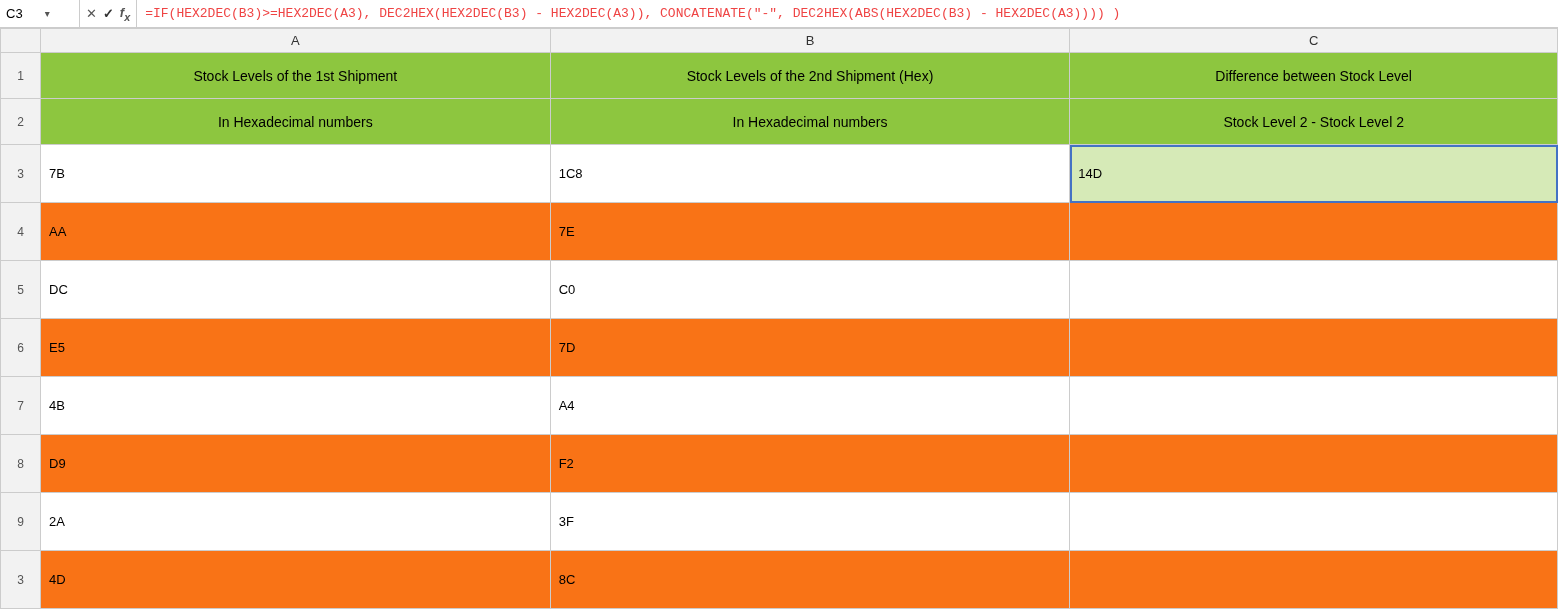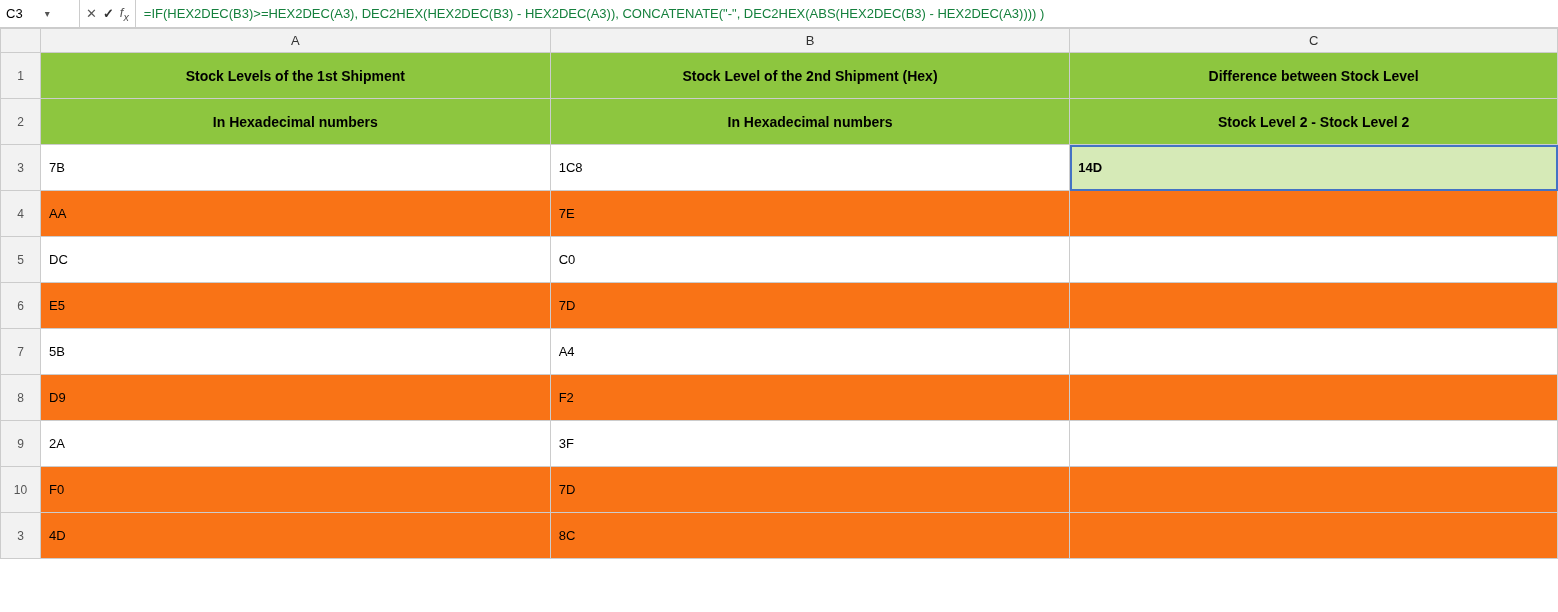--- a/index.html
+++ b/index.html
@@ -40,22 +40,22 @@
       font-size: 13px;
       color: #555;
       cursor: pointer;
       user-select: none;
     }
     .formula-icon.bold { font-weight: bold; color: #333; }
     .formula-text {
       flex: 1;
       padding: 0 8px;
       font-size: 13px;
-      color: #15803d;
-      font-family: Liberation Sans, sans-serif;
+      color: #ef4444;
+      font-family: Liberation Mono, monospace;
     }
 
     
     .spreadsheet {
       overflow: auto;
     }
     table {
       border-collapse: collapse;
       width: 100%;
     }
@@ -88,65 +88,64 @@
       border: 1px solid #ccc;
     }
     .col-header-corner {
       background: #f2f2f2;
       border: 1px solid #ccc;
       width: 40px;
     }
 
     
     .cell {
-      height: 46px;
+      height: 58px;
       vertical-align: middle;
       padding: 4px 8px;
       font-size: 13px;
       color: #000;
     }
     .cell-light-green {
       background-color: #f97316;
     }
     .cell-white {
       background-color: #fff;
     }
     .cell-selected {
       background-color: #d6eab7;
       outline: 2px solid #4472C4;
       outline-offset: -2px;
-      font-weight: bold;
     }
 
     
     .header-cell {
       background-color: #8dc63f;
       text-align: center;
       vertical-align: middle;
       font-size: 14px;
-      font-weight: bold;
+      font-weight: normal;
       color: #000;
       padding: 6px 10px;
       height: 46px;
     }
   </style>
 </head>
 <body>
 
 <div class="formula-bar">
   <div class="cell-ref-box">
     <div class="cell-ref-dropdown">
       <span>C3</span>
       <span style="font-size:10px; color:#555; margin-left:4px;">▾</span>
     </div>
   </div>
   <div class="formula-icons">
     <span class="formula-icon">✕</span>
     <span class="formula-icon bold">✓</span>
-    <span class="formula-icon" style="font-style:italic; font-weight:normal;">f<sub>x</sub></span>
+    <span class="formula-icon" style="font-style:italic; font-weight:bold;">f<sub>x</sub></span>
   </div>
   <div class="formula-text">=IF(HEX2DEC(B3)&gt;=HEX2DEC(A3), DEC2HEX(HEX2DEC(B3) - HEX2DEC(A3)), CONCATENATE("-", DEC2HEX(ABS(HEX2DEC(B3) - HEX2DEC(A3))))  )</div>
 </div>
 
 <div class="spreadsheet">
   <table>
     <colgroup>
       <col style="width:40px;">
       <col style="width:510px;">
       <col style="width:520px;">
@@ -158,21 +157,21 @@
         <th class="col-header-corner"></th>
         <th class="col-header">A</th>
         <th class="col-header">B</th>
         <th class="col-header">C</th>
       </tr>
     </thead>
     <tbody id="spreadsheet-body">
     <tr>
           <th class="row-header">1</th>
           <td class="header-cell">Stock Levels of the 1st Shipment</td>
-          <td class="header-cell">Stock Level of the 2nd Shipment (Hex)</td>
+          <td class="header-cell">Stock Levels of the 2nd Shipment (Hex)</td>
           <td class="header-cell">Difference between Stock Level</td>
         </tr>
         <tr>
           <th class="row-header">2</th>
           <td class="header-cell">In Hexadecimal numbers</td>
           <td class="header-cell">In Hexadecimal numbers</td>
           <td class="header-cell">Stock Level 2 - Stock Level 2</td>
         </tr>
         <tr>
           <th class="row-header">3</th>
@@ -193,43 +192,37 @@
           <td class="cell cell-white"></td>
         </tr>
         <tr>
           <th class="row-header">6</th>
           <td class="cell cell-light-green">E5</td>
           <td class="cell cell-light-green">7D</td>
           <td class="cell cell-light-green"></td>
         </tr>
         <tr>
           <th class="row-header">7</th>
-          <td class="cell cell-white">5B</td>
+          <td class="cell cell-white">4B</td>
           <td class="cell cell-white">A4</td>
           <td class="cell cell-white"></td>
         </tr>
         <tr>
           <th class="row-header">8</th>
           <td class="cell cell-light-green">D9</td>
           <td class="cell cell-light-green">F2</td>
           <td class="cell cell-light-green"></td>
         </tr>
         <tr>
           <th class="row-header">9</th>
           <td class="cell cell-white">2A</td>
           <td class="cell cell-white">3F</td>
           <td class="cell cell-white"></td>
         </tr>
         <tr>
-          <th class="row-header">10</th>
-          <td class="cell cell-light-green">F0</td>
-          <td class="cell cell-light-green">7D</td>
-          <td class="cell cell-light-green"></td>
-        </tr>
-        <tr>
           <th class="row-header">3</th>
           <td class="cell cell-light-green">4D</td>
           <td class="cell cell-light-green">8C</td>
           <td class="cell cell-light-green"></td>
         </tr>
       </tbody>
   </table>
 </div>
 
 </body></html>

